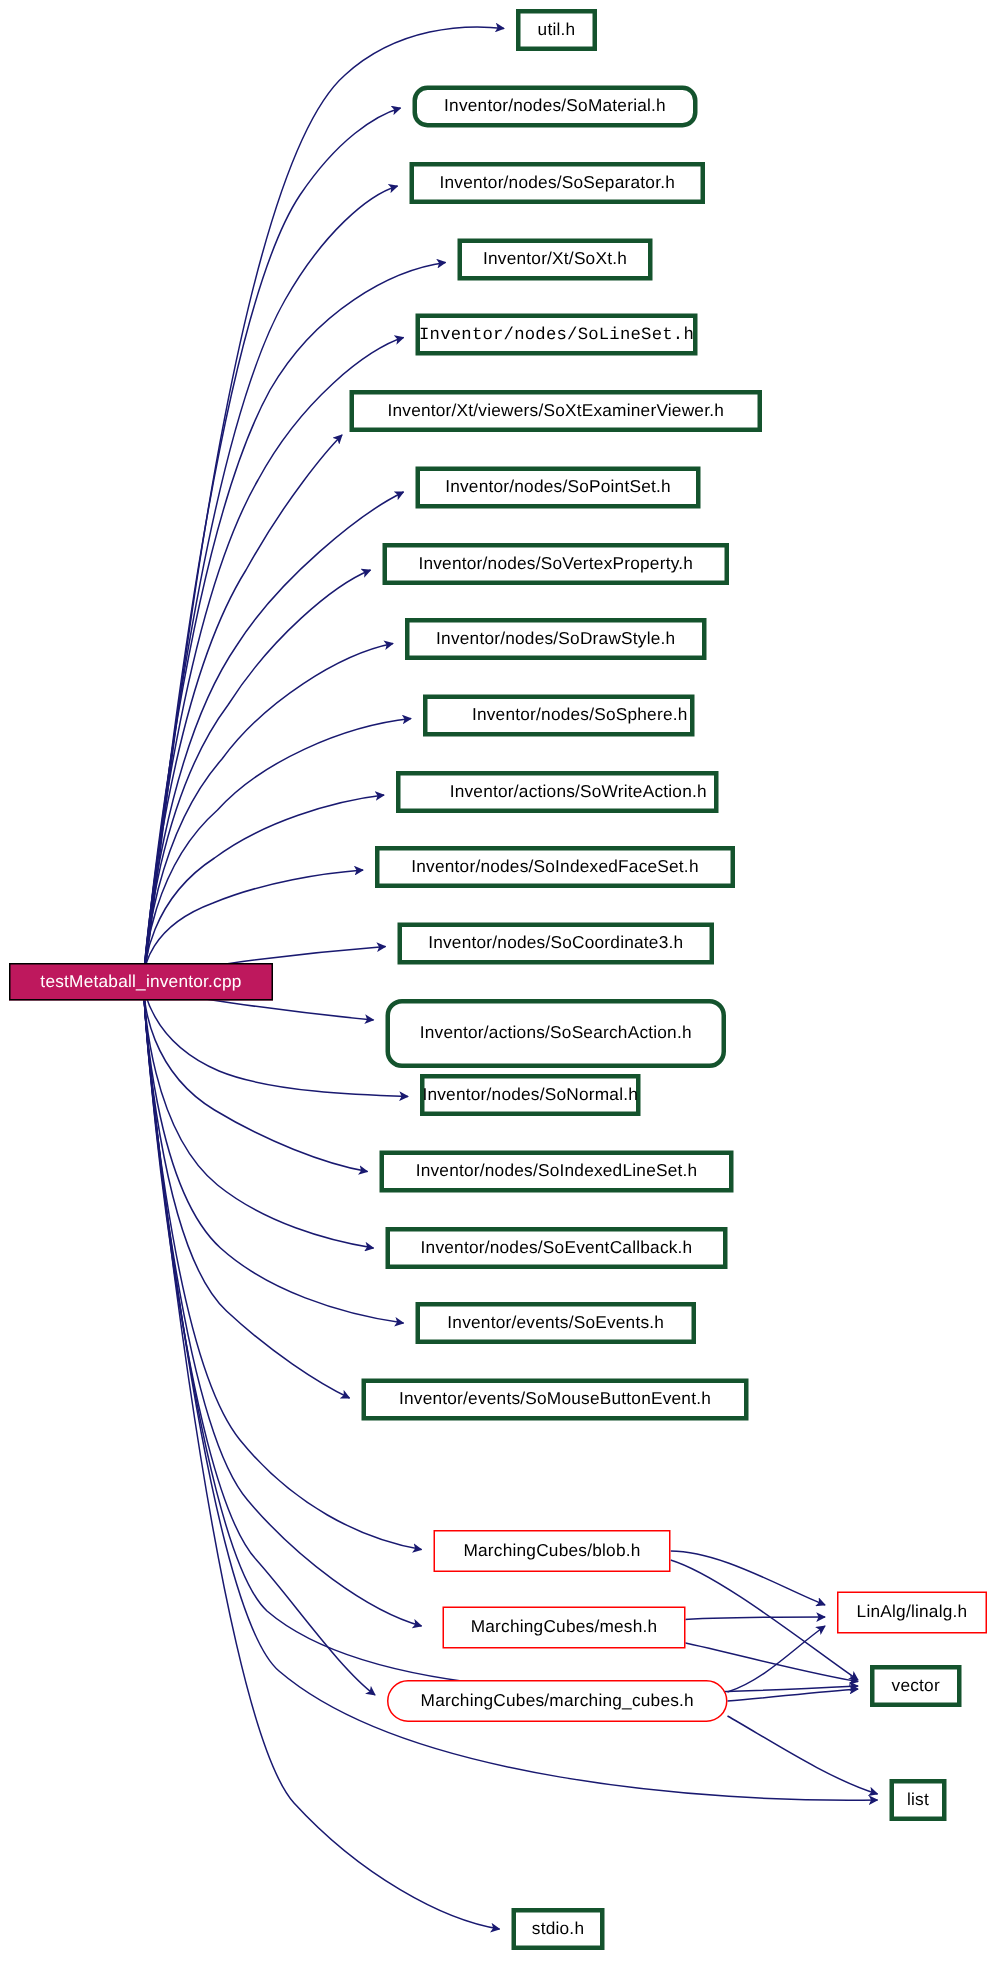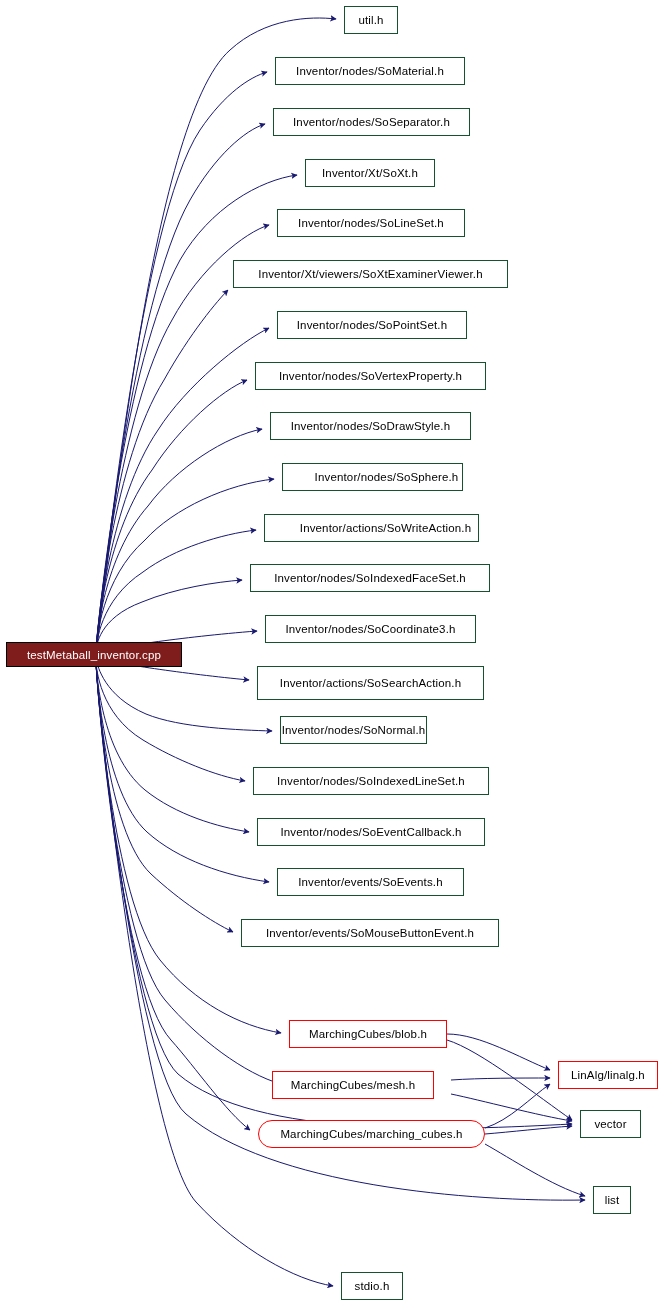--- a/index.html
+++ b/index.html
@@ -1,23 +1,23 @@
 <!DOCTYPE html>
 <html><head>
 <meta charset="utf-8">
 <style>
   html,body{margin:0;padding:0;background:#ffffff;}
   body{font-family:"Liberation Sans",sans-serif;}
   #graph-root{position:relative;width:669px;height:1307px;background:#ffffff;overflow:hidden;}
   #edge-layer{position:absolute;left:0;top:0;width:669px;height:1307px;}
-  .node{position:absolute;box-sizing:border-box;background:#ffffff;border:1px solid #14532d;
+  .node{position:absolute;box-sizing:border-box;background:#ffffff;border:3px solid #14532d;
         display:flex;align-items:center;justify-content:center;
         font-size:11.5px;color:#000000;white-space:nowrap;letter-spacing:0.15px;}
   .node.red{border:1px solid #ff0000;}
-  .node.src{background:#7f1d1d;border:1px solid #000000;color:#ffffff;}
+  .node.src{background:#be185d;border:1px solid #000000;color:#ffffff;}
   .node-label{pointer-events:none;}
 </style>
 </head>
 <body>
 
 <div id="graph-root">
 
   <svg id="edge-layer" viewBox="0 0 669 1307" width="669" height="1307" xmlns="http://www.w3.org/2000/svg">
     <defs>
       <marker id="arrow" viewBox="0 0 10 10" refX="9" refY="5" markerWidth="6.5" markerHeight="6.5" orient="auto-start-reverse">
@@ -60,30 +60,30 @@
       </g>
   </svg>
 
   <div id="nodes-layer">
       <div class="node src" style="left: 6px; top: 642px; width: 176px; height: 25px;">
         <span class="node-label">testMetaball_inventor.cpp</span>
       </div>
       <div class="node" style="left: 344px; top: 6px; width: 54px; height: 28px;">
         <span class="node-label">util.h</span>
       </div>
-      <div class="node" style="left: 275px; top: 57px; width: 190px; height: 28px;">
+      <div class="node" style="left: 275px; top: 57px; width: 190px; height: 28px; border-radius: 10px;">
         <span class="node-label">Inventor/nodes/SoMaterial.h</span>
       </div>
       <div class="node" style="left: 273px; top: 108px; width: 197px; height: 28px;">
         <span class="node-label">Inventor/nodes/SoSeparator.h</span>
       </div>
       <div class="node" style="left: 305px; top: 159px; width: 130px; height: 28px;">
         <span class="node-label">Inventor/Xt/SoXt.h</span>
       </div>
-      <div class="node" style="left: 277px; top: 209px; width: 188px; height: 28px;">
+      <div class="node" style="left: 277px; top: 209px; width: 188px; height: 28px; font-family: Liberation Mono, monospace;">
         <span class="node-label">Inventor/nodes/SoLineSet.h</span>
       </div>
       <div class="node" style="left: 233px; top: 260px; width: 275px; height: 28px;">
         <span class="node-label">Inventor/Xt/viewers/SoXtExaminerViewer.h</span>
       </div>
       <div class="node" style="left: 277px; top: 311px; width: 190px; height: 28px;">
         <span class="node-label">Inventor/nodes/SoPointSet.h</span>
       </div>
       <div class="node" style="left: 255px; top: 362px; width: 231px; height: 28px;">
         <span class="node-label">Inventor/nodes/SoVertexProperty.h</span>
@@ -96,42 +96,42 @@
       </div>
       <div class="node" style="left: 264px; top: 514px; width: 215px; height: 28px; padding-left: 28px;">
         <span class="node-label">Inventor/actions/SoWriteAction.h</span>
       </div>
       <div class="node" style="left: 250px; top: 564px; width: 240px; height: 28px;">
         <span class="node-label">Inventor/nodes/SoIndexedFaceSet.h</span>
       </div>
       <div class="node" style="left: 265px; top: 615px; width: 211px; height: 28px;">
         <span class="node-label">Inventor/nodes/SoCoordinate3.h</span>
       </div>
-      <div class="node" style="left: 257px; top: 666px; width: 227px; height: 34px;">
+      <div class="node" style="left: 257px; top: 666px; width: 227px; height: 46px; border-radius: 11px;">
         <span class="node-label">Inventor/actions/SoSearchAction.h</span>
       </div>
       <div class="node" style="left: 280px; top: 716px; width: 147px; height: 28px;">
         <span class="node-label">Inventor/nodes/SoNormal.h</span>
       </div>
       <div class="node" style="left: 253px; top: 767px; width: 236px; height: 28px;">
         <span class="node-label">Inventor/nodes/SoIndexedLineSet.h</span>
       </div>
       <div class="node" style="left: 257px; top: 818px; width: 228px; height: 28px;">
         <span class="node-label">Inventor/nodes/SoEventCallback.h</span>
       </div>
       <div class="node" style="left: 277px; top: 868px; width: 187px; height: 28px;">
         <span class="node-label">Inventor/events/SoEvents.h</span>
       </div>
       <div class="node" style="left: 241px; top: 919px; width: 258px; height: 28px;">
         <span class="node-label">Inventor/events/SoMouseButtonEvent.h</span>
       </div>
       <div class="node red" style="left: 289px; top: 1020px; width: 158px; height: 28px;">
         <span class="node-label">MarchingCubes/blob.h</span>
       </div>
-      <div class="node red" style="left: 272px; top: 1071px; width: 162px; height: 28px;">
+      <div class="node red" style="left: 295px; top: 1071px; width: 162px; height: 28px;">
         <span class="node-label">MarchingCubes/mesh.h</span>
       </div>
       <div class="node red" style="left: 258px; top: 1120px; width: 227px; height: 28px; border-radius: 14px;">
         <span class="node-label">MarchingCubes/marching_cubes.h</span>
       </div>
       <div class="node red" style="left: 558px; top: 1061px; width: 100px; height: 28px;">
         <span class="node-label">LinAlg/linalg.h</span>
       </div>
       <div class="node" style="left: 580px; top: 1110px; width: 61px; height: 28px;">
         <span class="node-label">vector</span>

